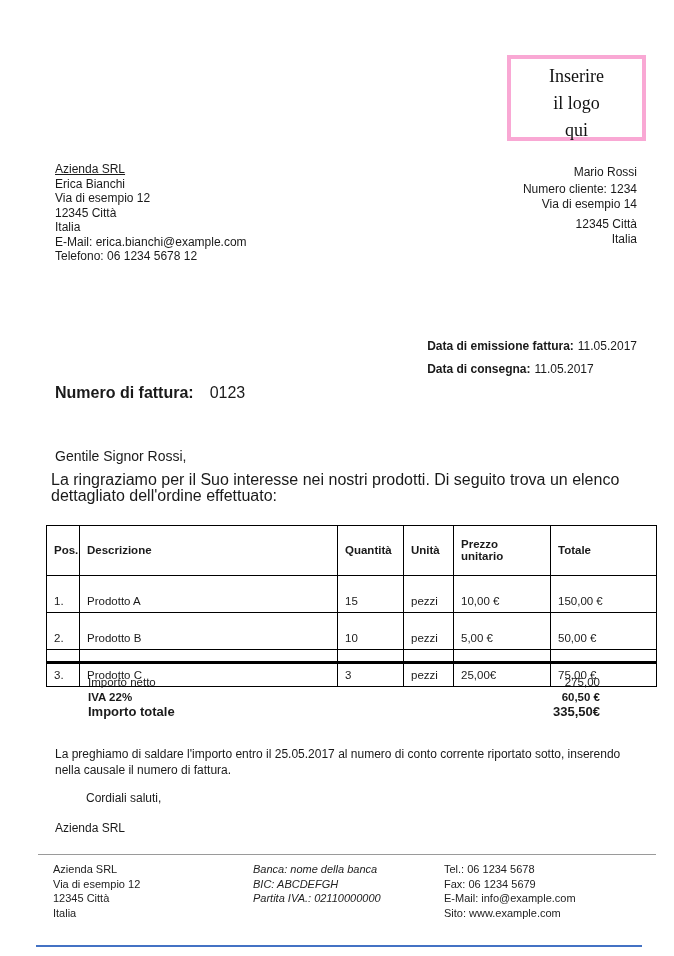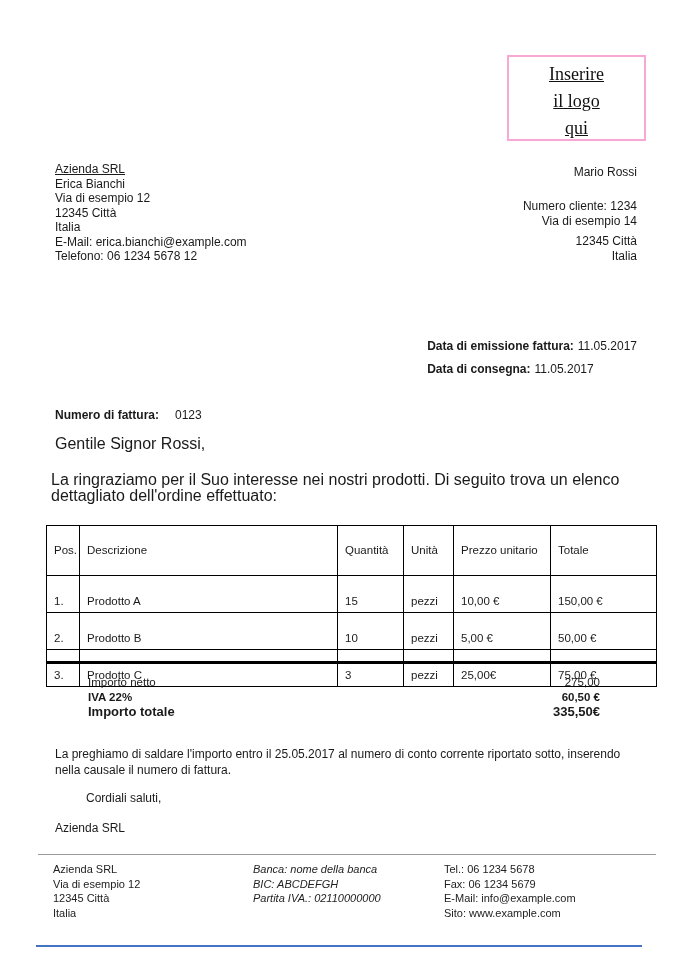--- a/index.html
+++ b/index.html
@@ -7,55 +7,55 @@
     position:relative;
     width:674px;height:956px;
     background:#ffffff;
     font-family:"Liberation Sans","DejaVu Sans",sans-serif;
     color:#1a1a1a;
     overflow:hidden;
   }
   
   .logo-box{
     position:absolute;top:55px;left:507px;width:139px;height:86px;
-    box-sizing:border-box;border:2px solid #f9a8d4;
+    box-sizing:border-box;border:4px solid #f9a8d4;
     font-family:"Liberation Serif","DejaVu Serif",serif;
     font-size:18px;line-height:27px;text-align:center;
-    padding-top:4px;color:#111;text-decoration:underline;
+    padding-top:4px;color:#111;
   }
   
   .sender{position:absolute;top:162px;left:55px;font-size:12px;line-height:14.5px;}
   .sender .company{text-decoration:underline;}
   .recipient{position:absolute;top:165px;right:37px;font-size:12px;line-height:15px;text-align:right;}
-  .recipient .grp{margin-top:19px;}
+  .recipient .grp{margin-top:2px;}
   .recipient .grp2{margin-top:5px;}
   
   .dates{position:absolute;top:339px;right:37px;font-size:12px;}
   .dates .row{margin-bottom:9px;}
   .b{font-weight:bold;}
   .dates .val,.invoice-no .val{margin-left:4px;}
   
-  .invoice-no{position:absolute;top:408px;left:55px;font-size:12px;}
+  .invoice-no{position:absolute;top:384px;left:55px;font-size:16px;}
   .invoice-no .val{margin-left:16px;}
   
-  .salutation{position:absolute;top:435px;left:55px;font-size:16px;}
+  .salutation{position:absolute;top:448px;left:55px;font-size:14px;}
   .intro{position:absolute;top:472px;left:51px;width:592px;font-size:16px;line-height:15.5px;}
   
   table.items{
     position:absolute;top:525px;left:46px;
     border-collapse:collapse;table-layout:fixed;width:610px;
     font-size:11.5px;
   }
   table.items th,table.items td{
     border:1px solid #000;
     padding:2px 7px 5px 7px;
     text-align:left;font-weight:normal;
     overflow:hidden;white-space:normal;
   }
-  table.items th{font-weight:normal;vertical-align:middle;height:40px;padding-top:4px;}
+  table.items th{font-weight:bold;vertical-align:middle;height:40px;padding-top:4px;}
   table.items td{vertical-align:bottom;height:29px;}
   
   .thick-line{position:absolute;top:661px;left:46px;width:610px;height:3px;background:#000;}
   .totals{position:absolute;top:675px;left:46px;width:610px;font-size:11.5px;}
   .totals .trow{display:flex;justify-content:space-between;padding:0 56px 0 42px;line-height:14.5px;gap:17px;}
   .totals .trow.total{font-size:13px;font-weight:bold;line-height:16px;}
   
   .payment{position:absolute;top:747px;left:55px;width:592px;font-size:12px;line-height:15.5px;}
   .closing{position:absolute;top:791px;left:55px;font-size:12px;margin-left:31px;}
   .signature{position:absolute;top:821px;left:55px;font-size:12px;}

